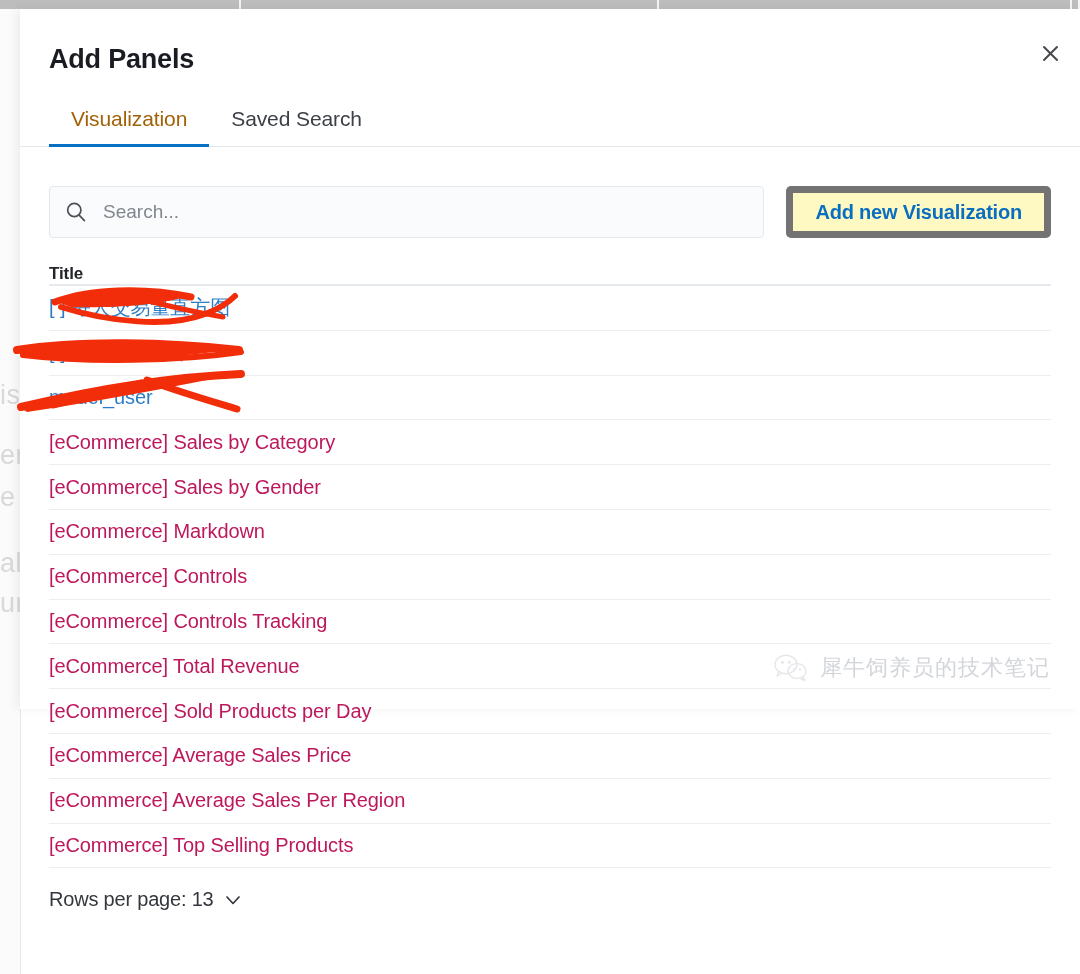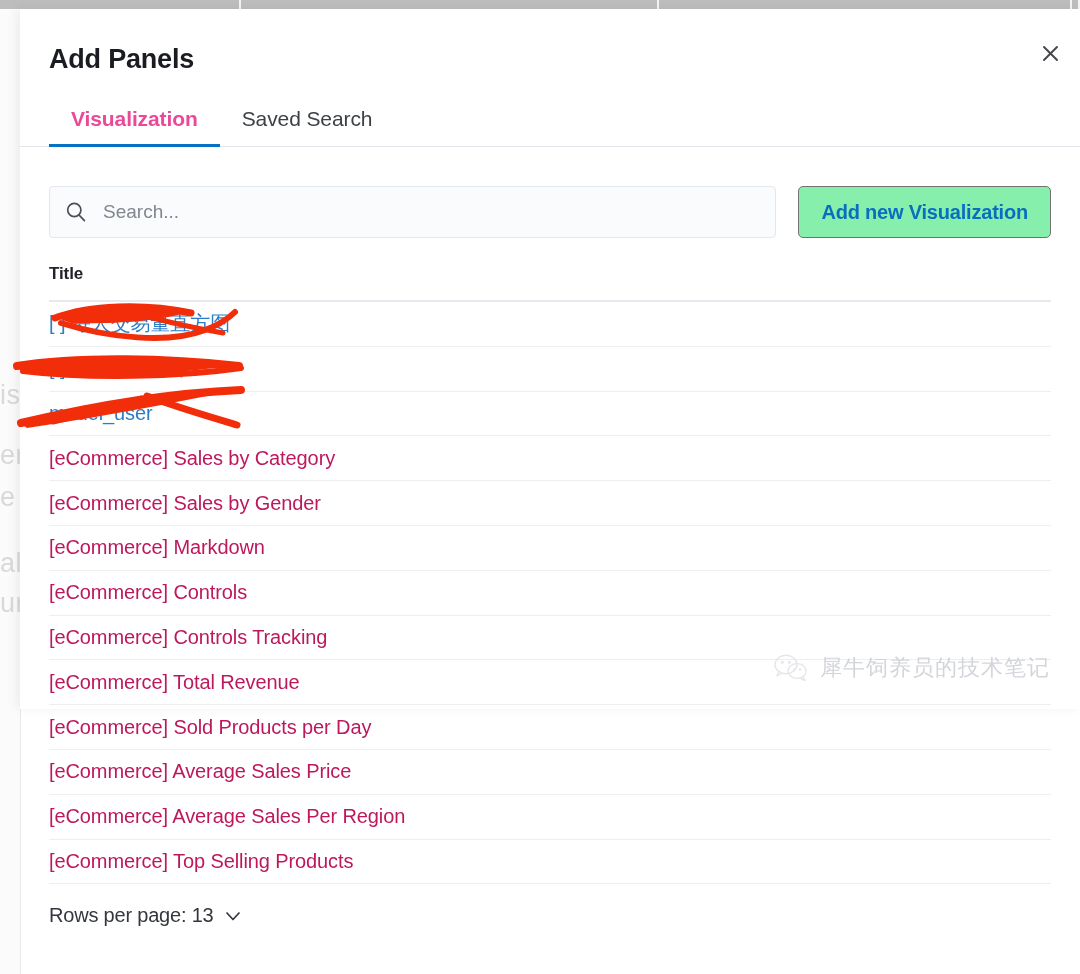--- a/index.html
+++ b/index.html
@@ -108,22 +108,21 @@
     padding: 6px 22px 15px 22px;
     cursor: pointer;
     color: #3d4147;
     background: none;
     border: none;
     font-family: "Liberation Sans", sans-serif;
     position: relative;
     letter-spacing: -0.1px;
   }
   .tab.active {
-    color: #ec4899;
-    font-weight: bold;
+    color: #a16207;
   }
   .tab.active::after {
     content: "";
     position: absolute;
     left: 0; right: 0;
     bottom: -1px;
     height: 3px;
     background: #0571c4;
   }
 
@@ -154,39 +153,39 @@
     font-size: 19px;
     color: #3f434a;
     width: 100%;
     font-family: "Liberation Sans", sans-serif;
   }
   #search-input::placeholder { color: #81868f; }
 
   #add-visualization-button {
     height: 52px;
     padding: 0 22px;
-    border: 1px solid #737373;
+    border: 7px solid #737373;
     border-radius: 5px;
-    background: #86efac;
+    background: #fef9c3;
     color: #0a6ec0;
     font-size: 20px;
     font-weight: bold;
     cursor: pointer;
     font-family: "Liberation Sans", sans-serif;
     letter-spacing: -0.2px;
     white-space: nowrap;
   }
 
   
   #table { padding: 0 29px; margin-top: 26px; }
   #table-head {
     font-size: 17px;
     font-weight: bold;
     color: #22242a;
-    padding-bottom: 16px;
+    padding-bottom: 0;
     letter-spacing: -0.1px;
   }
   #head-rule { height: 2px; background: #e6e9ee; }
 
   .row {
     position: relative;
     height: 44.8px;
     display: flex;
     align-items: center;
     border-bottom: 1px solid #eceef2;

